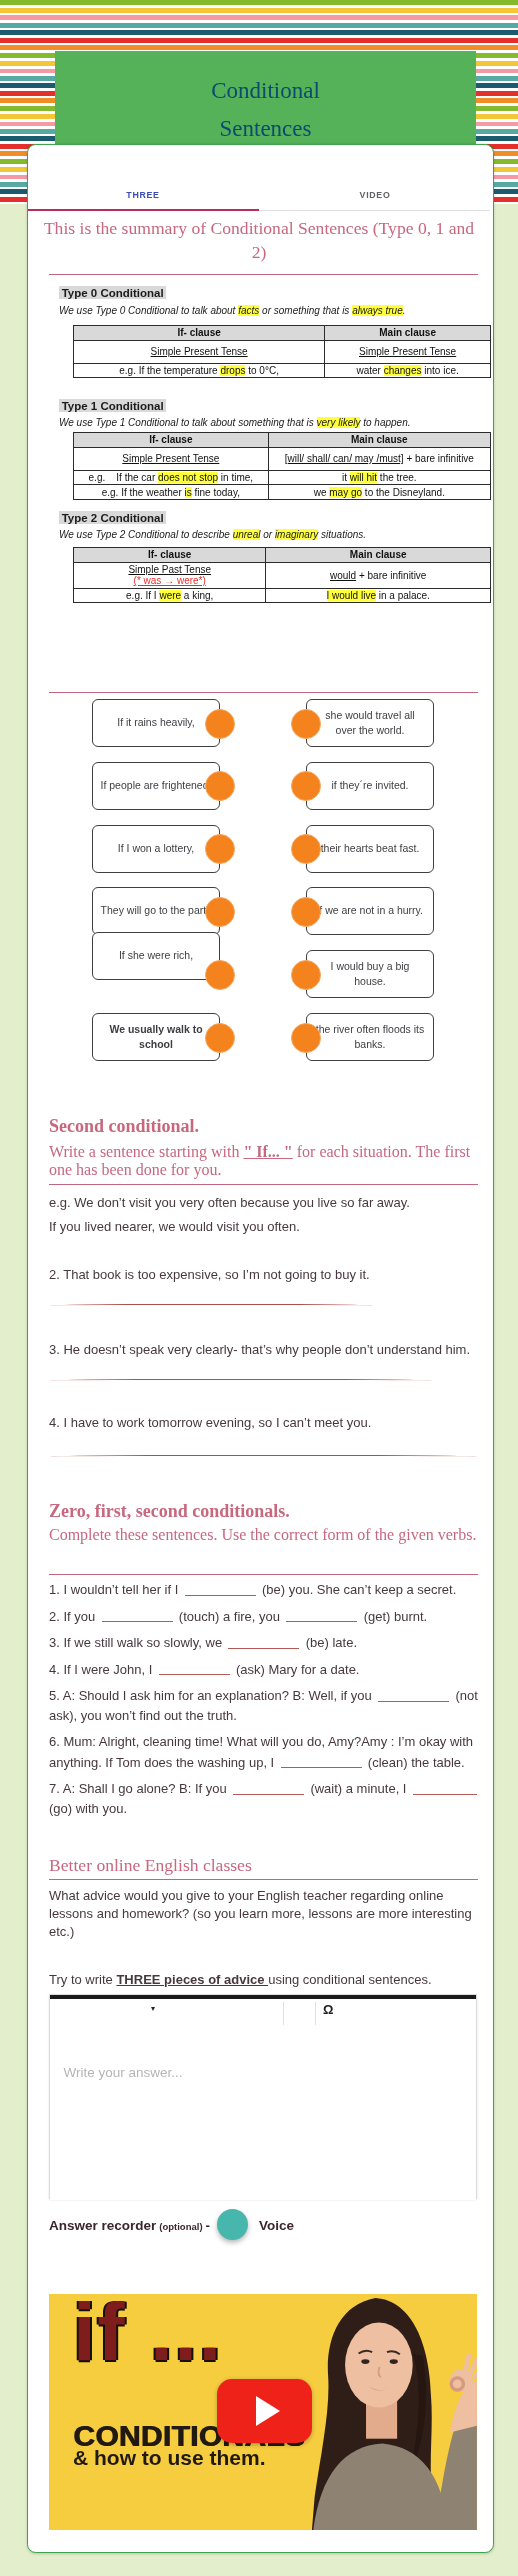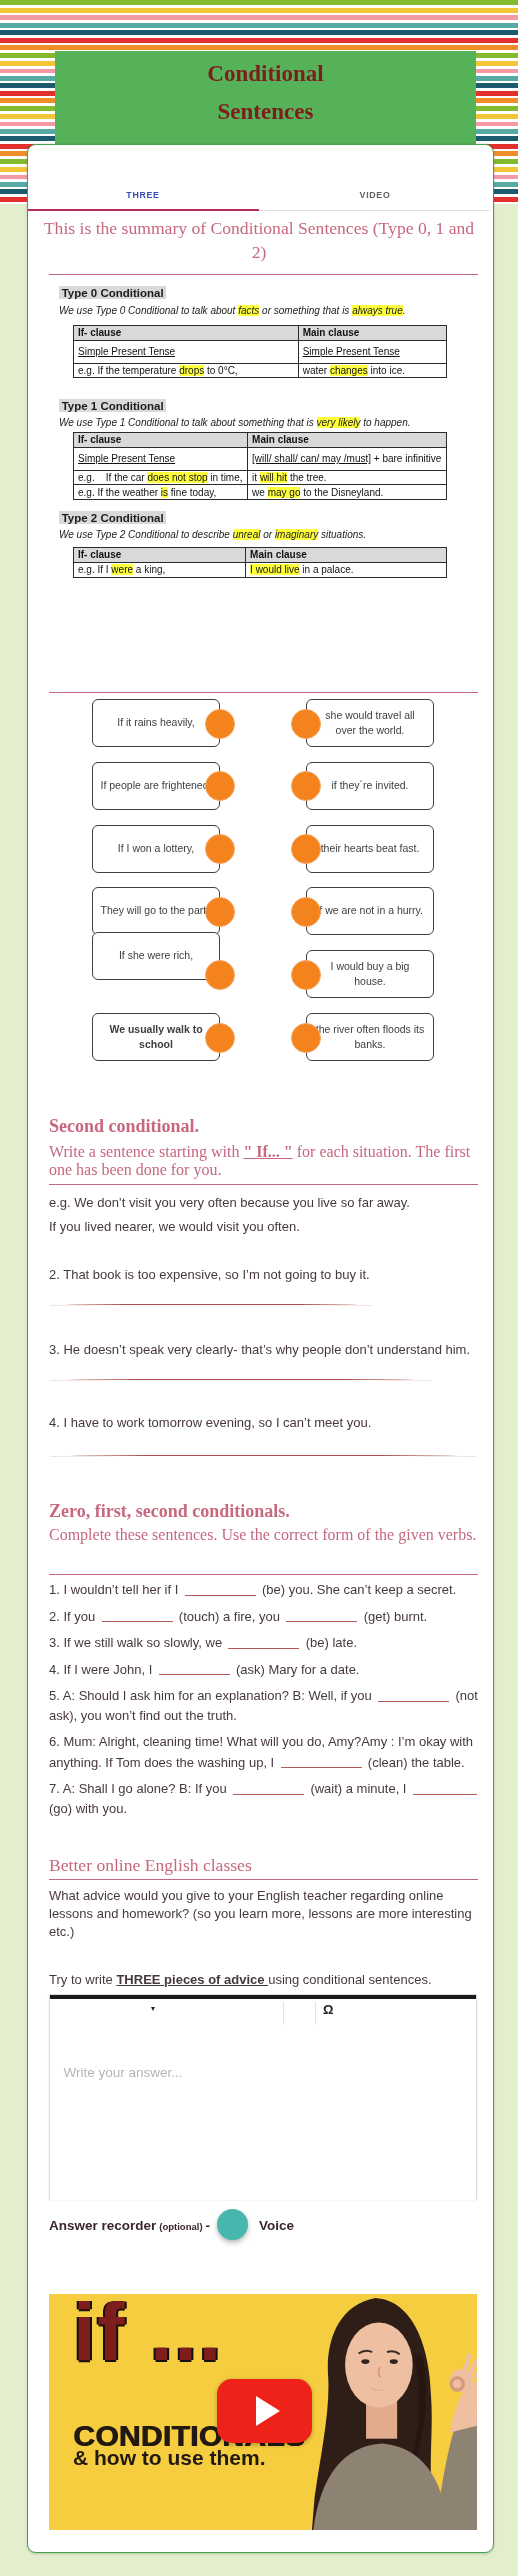--- a/index.html
+++ b/index.html
@@ -12,40 +12,40 @@
     background:repeating-linear-gradient(180deg,
       #84bb2e 0 5.4px,#ffffff 5.4px 8px,
       #f2c637 8px 13px,#ffffff 13px 15.5px,
       #f59aa5 15.5px 20px,#ffffff 20px 23px,
       #57aaa3 23px 28px,#ffffff 28px 30px,
       #1c5a6e 30px 35px,#ffffff 35px 38px,
       #e2302d 38px 43px,#ffffff 43px 45px,
       #ef8e28 45px 50px,#ffffff 50px 53px);}
 
   .header-box{position:absolute;left:55px;top:51px;width:421px;height:93px;background:#55b259;}
-  .header-title{width:100%;text-align:center;padding-top:4px;
-    font-family:"Liberation Serif",serif;font-size:23px;font-weight:700;line-height:1.65;color:#7f1d1d;}
+  .header-title{width:100%;text-align:center;padding-top:21px;
+    font-family:"Liberation Serif",serif;font-size:23px;font-weight:400;line-height:1.65;color:#0c4a6e;}
 
   .card{position:absolute;left:27px;top:144px;width:465px;height:2407px;background:#ffffff;
     border:1.4px solid #3fa24c;border-radius:8.8px;box-shadow:0 0.7px 2.7px rgba(0,0,0,.18);}
 
   .tab{position:absolute;top:190px;width:232px;text-align:center;font-size:8.8px;font-weight:bold;
        letter-spacing:0.7px;cursor:pointer;}
   .tab-image{left:27px;color:#3a4cb5;}
   .tab-video{left:259px;color:#5f6368;}
   .tab-line{position:absolute;left:28px;top:210px;width:462px;height:0.7px;background:#e0e0e0;}
   .tab-active{position:absolute;left:28px;top:209px;width:231px;height:2px;background:#ba2a5d;}
 
   .h-pink{font-family:"Liberation Serif",serif;color:#c7687f;}
   .hr{border-top:1.4px solid #c2667f;height:0;width:429px;left:49px;}
 
   
   .s-title{font-size:11.5px;font-weight:bold;color:#1b1b1b;background:#d9d9d9;display:inline-block;padding:0.7px 2.7px;}
   .s-desc{font-size:10px;font-style:italic;color:#1b1b1b;}
-  .gtable{border-collapse:collapse;width:374px;font-size:10px;text-align:left;color:#111;}
+  .gtable{border-collapse:collapse;width:418px;font-size:10px;text-align:center;color:#111;}
   .gtable th,.gtable td{border:0.7px solid #2b2b2b;padding:1.4px 4px;}
   .gtable th{background:#d9d9d9;font-size:10px;}
   .gtable tr.pad td{padding:5.4px 4px;}
   .hl{background:#ffff3c;}
   .u{text-decoration:underline;}
   .red{color:#e03131;}
   .b{font-weight:bold;}
 
   
   .mbox{width:128px;height:48px;box-sizing:border-box;border:0.9px solid #3f3f3f;border-radius:6px;
@@ -158,20 +158,24 @@
   </tbody>
     </table>
 
   <div class="abs" style="left:59px;top:511px;"><span class="s-title">Type 2 Conditional</span></div>
   <div class="abs s-desc" style="left:59px;top:529px;width:405px;"><span>We use Type 2 Conditional to describe </span><span class="hl">unreal</span><span> or </span><span class="hl">imaginary</span><span> situations.</span></div>
   <table class="gtable abs" style="left:73px;top:547px;">
     <tbody>
         <tr>
           <th>If- clause</th>
         <th>Main clause</th>
+        </tr>
+    <tr>
+          <td><span class="u">Simple Past Tense</span><br><span class="u red">(* was → were*)</span></td>
+        <td><span class="u">would</span><span> + bare infinitive</span></td>
         </tr>
     <tr>
           <td><span>e.g. If I </span><span class="hl">were</span><span> a king,</span></td>
         <td><span class="hl">I would live</span><span> in a palace.</span></td>
         </tr>
   </tbody>
     </table>
 
   <div class="abs hr" style="top:692px;"></div>
 

